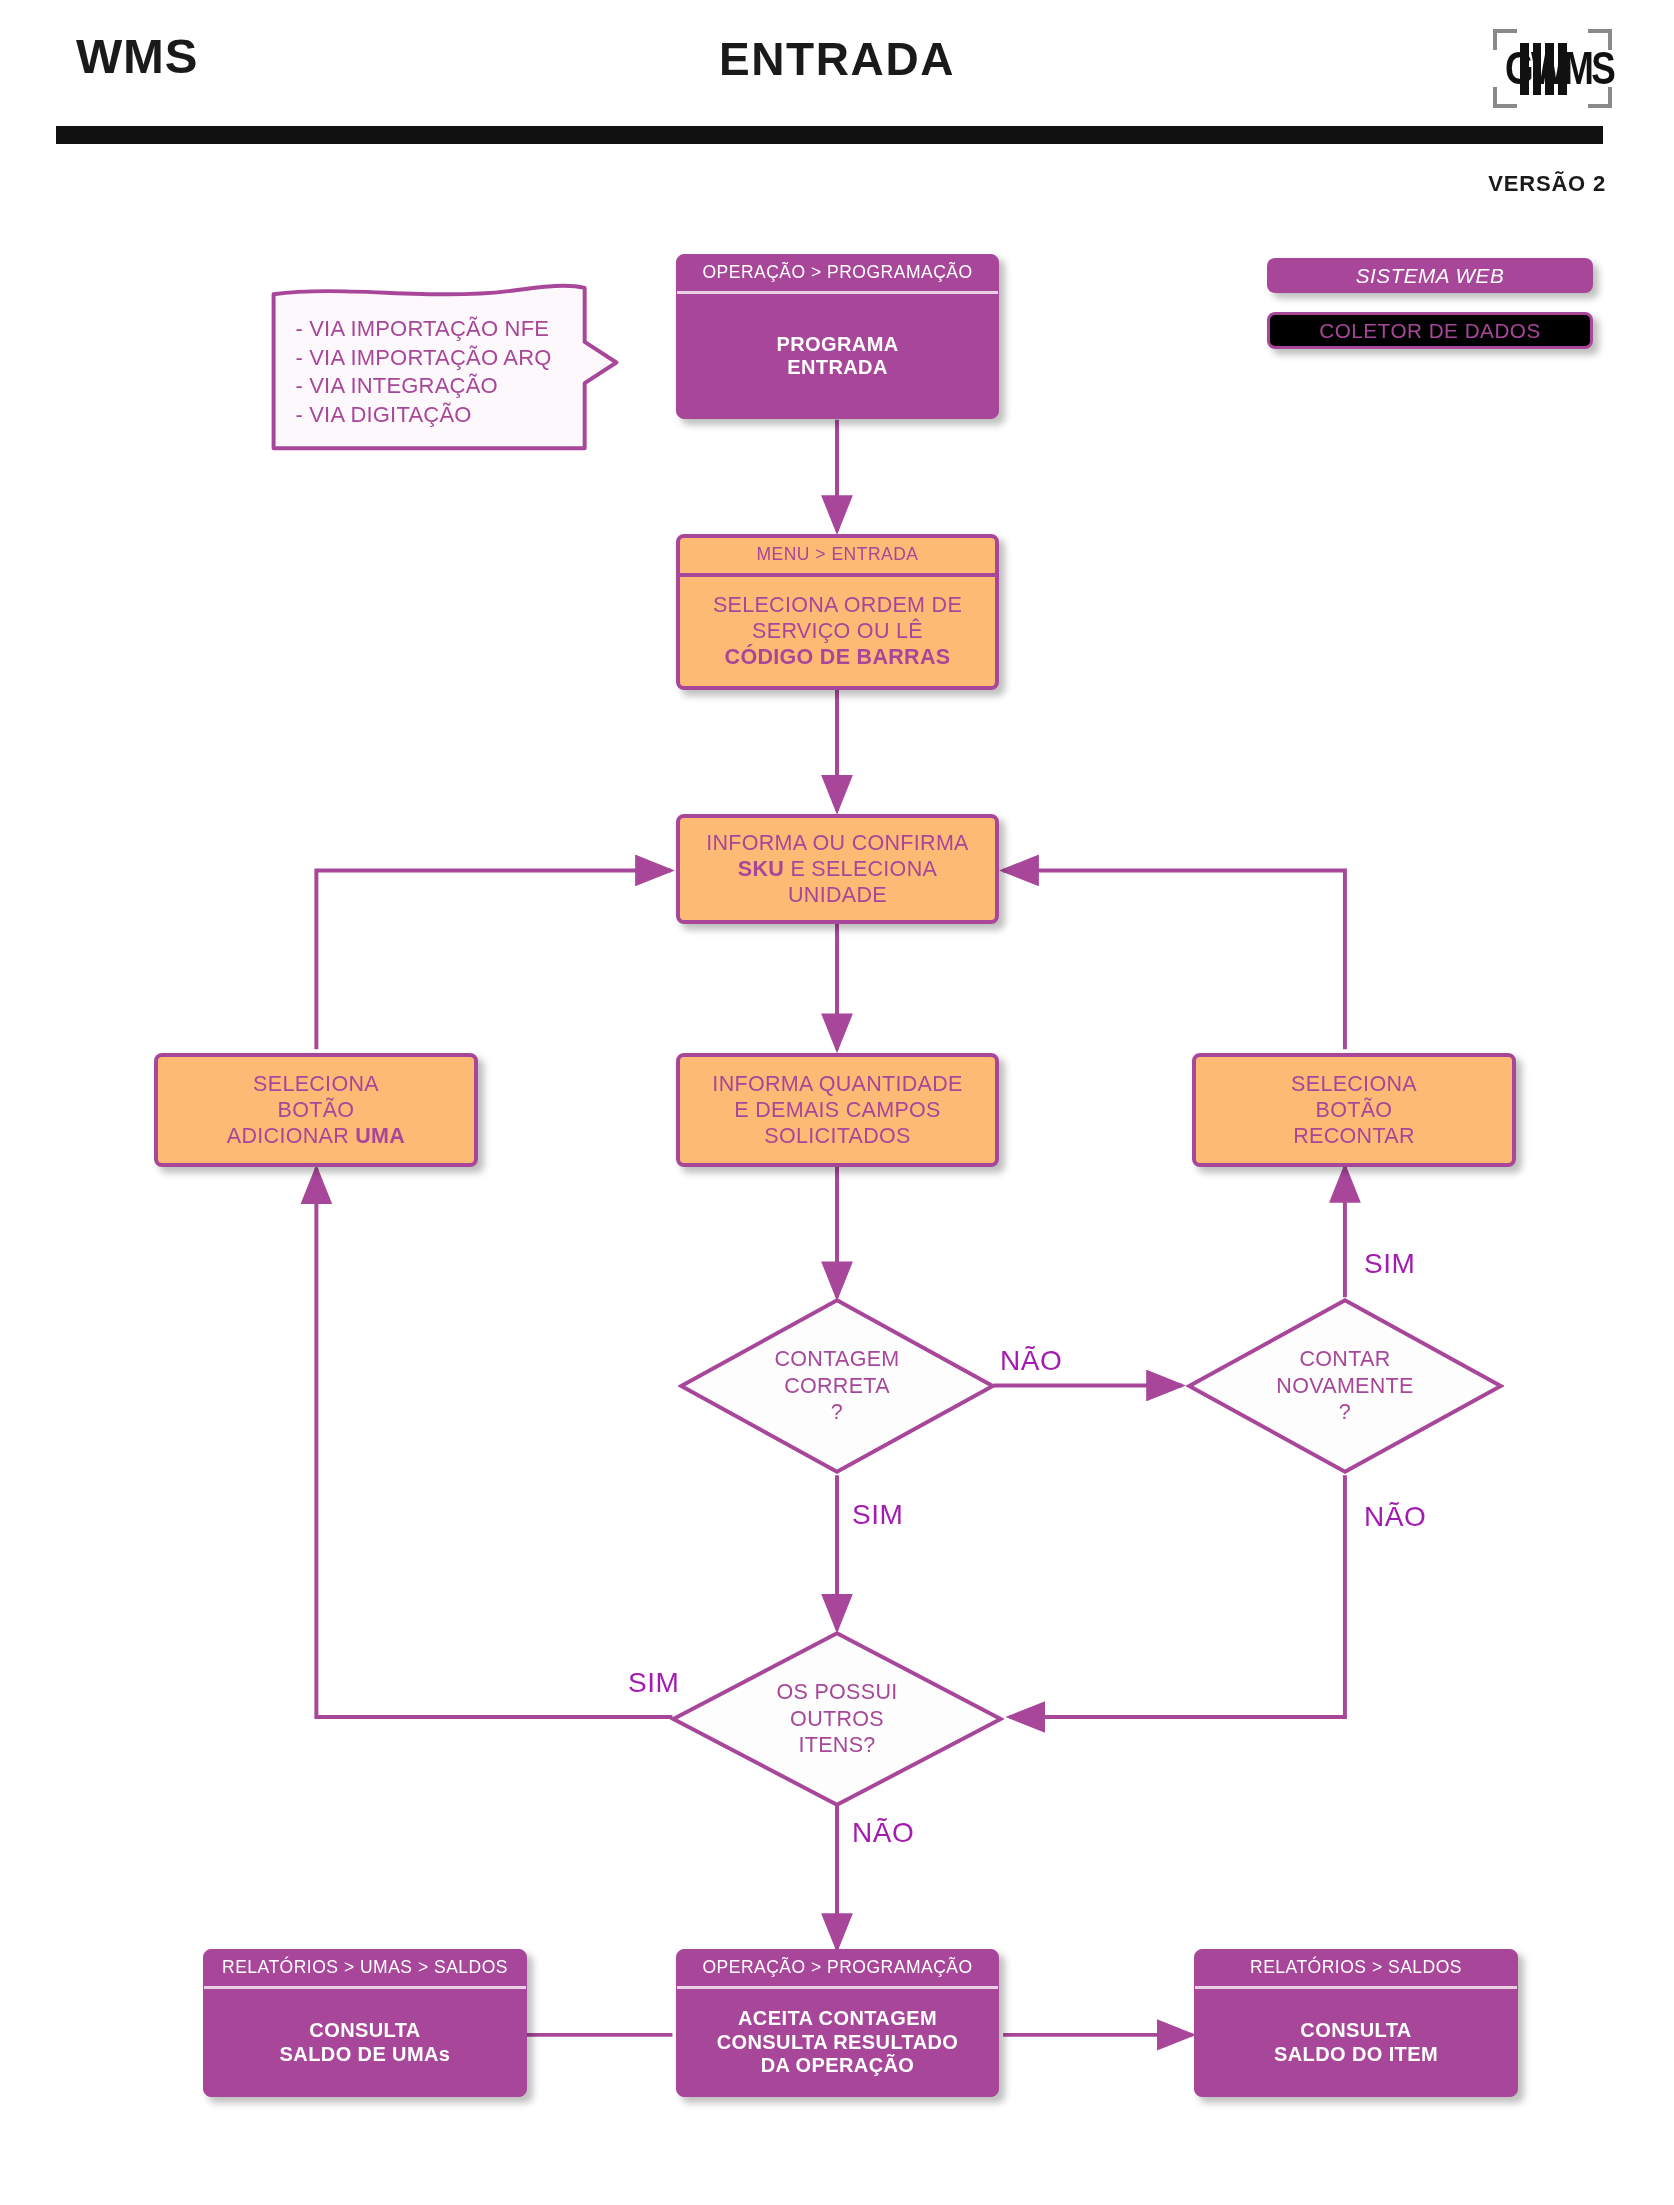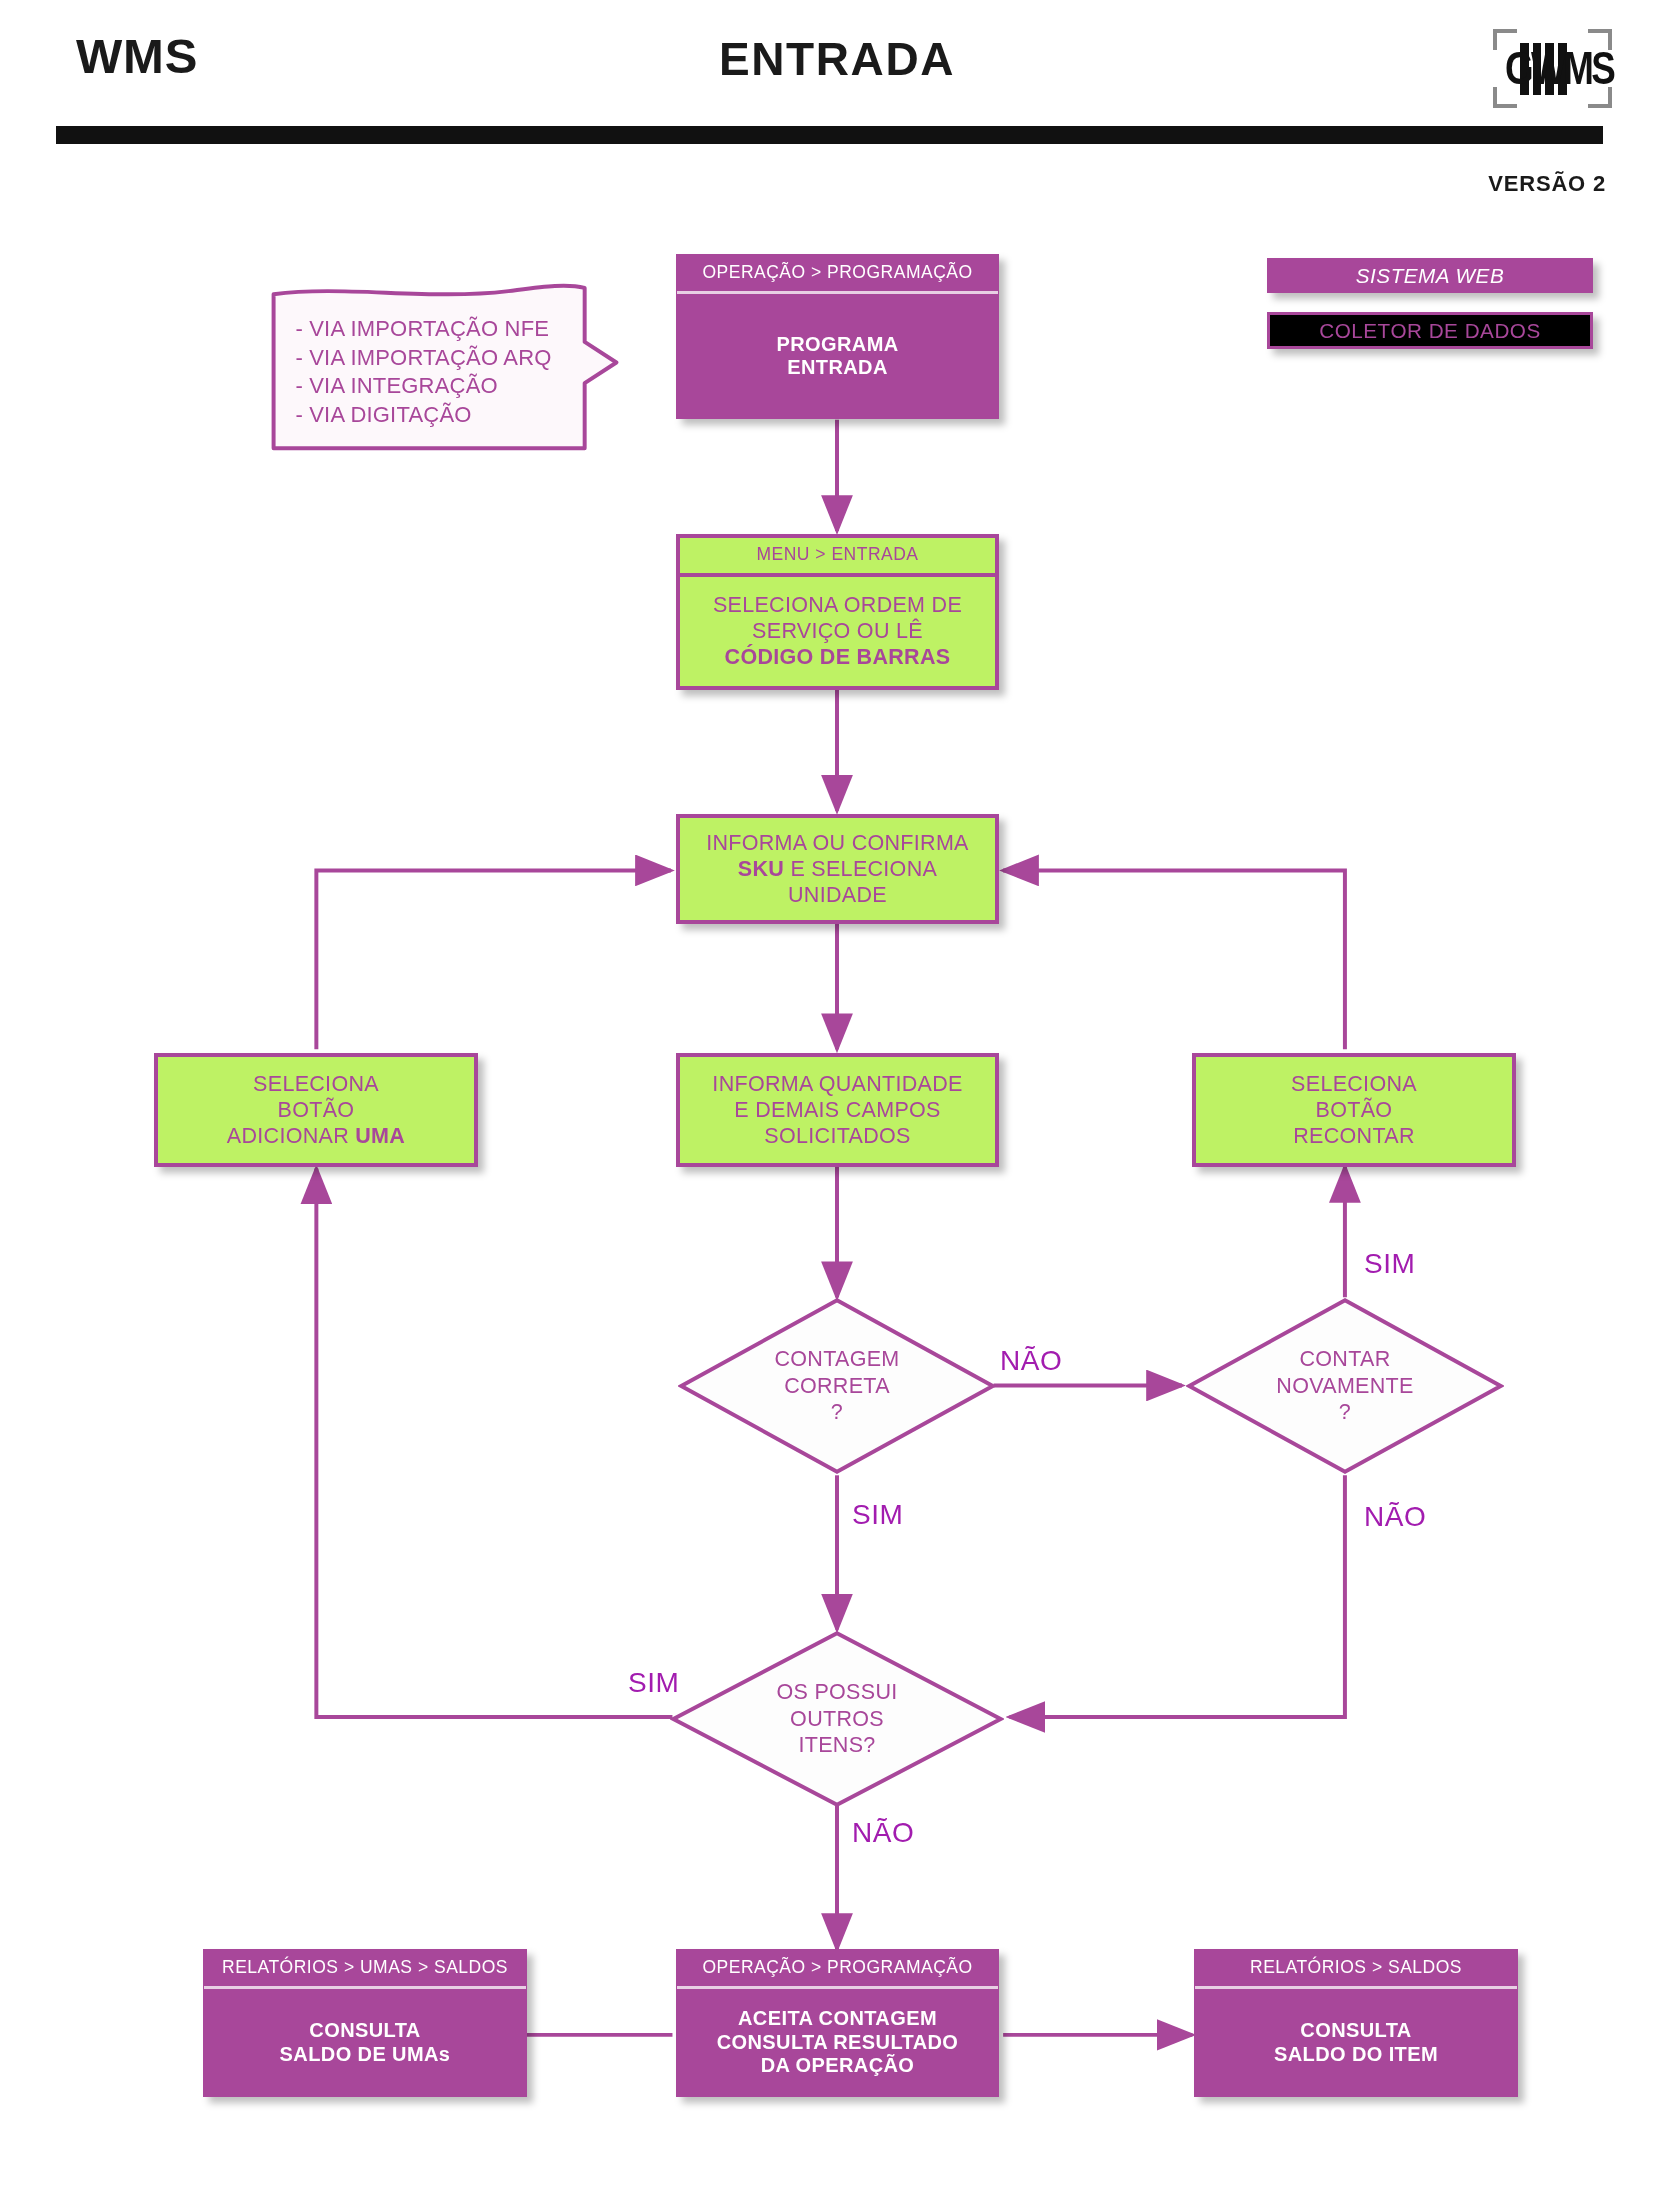--- a/index.html
+++ b/index.html
@@ -42,41 +42,41 @@
   #logo-text {
     position:absolute; left:0; top:12px; width:119px; text-align:center;
     font-family:"Liberation Sans", sans-serif;
     font-size:46px; font-weight:bold; color:#111111;
     letter-spacing:-3.2px; transform:scaleX(0.8); transform-origin:center;
   }
   #logo-bars { position:absolute; left:27px; top:14.3px; width:57px; height:52px; }
   #logo-bars i { position:absolute; top:0; width:8.7px; height:52px; background:#111; }
 
   
-  .node { position:absolute; }
+  .node { position:absolute;border-radius:8px; }
   .shadow { box-shadow:5.6px 5.6px 7.2px rgba(0,0,0,0.25); }
 
   
   .filled {
     background:#A8479A; color:#ffffff; border:1.6px solid #A8479A;
     display:flex; flex-direction:column;
   }
   .filled .nhead {
     font-size:17.5px; letter-spacing:0.5px; text-align:center;
     padding:7.2px 4.8px 8px; border-bottom:3.2px solid #e8cfe4; font-weight:normal;
   }
   .filled .nbody {
     flex:1; display:flex; align-items:center; justify-content:center;
     text-align:center; font-size:20px; font-weight:bold; line-height:1.18;
     padding:4.8px 6.4px; letter-spacing:0.4px;
   }
 
   
   .outline {
-    background:#bef264; color:#A8479A; border:4px solid #A8479A;
+    background:#fdba74; color:#A8479A; border:4px solid #A8479A;
     display:flex; flex-direction:column;
   }
   .outline .nhead {
     font-size:17.5px; letter-spacing:0.5px; text-align:center;
     padding:6.4px 4.8px 7.2px; border-bottom:4px solid #A8479A;
   }
   .outline .nbody {
     flex:1; display:flex; align-items:center; justify-content:center;
     text-align:center; font-size:21.5px; line-height:1.22;
     padding:4.8px 8px; letter-spacing:0.3px;

